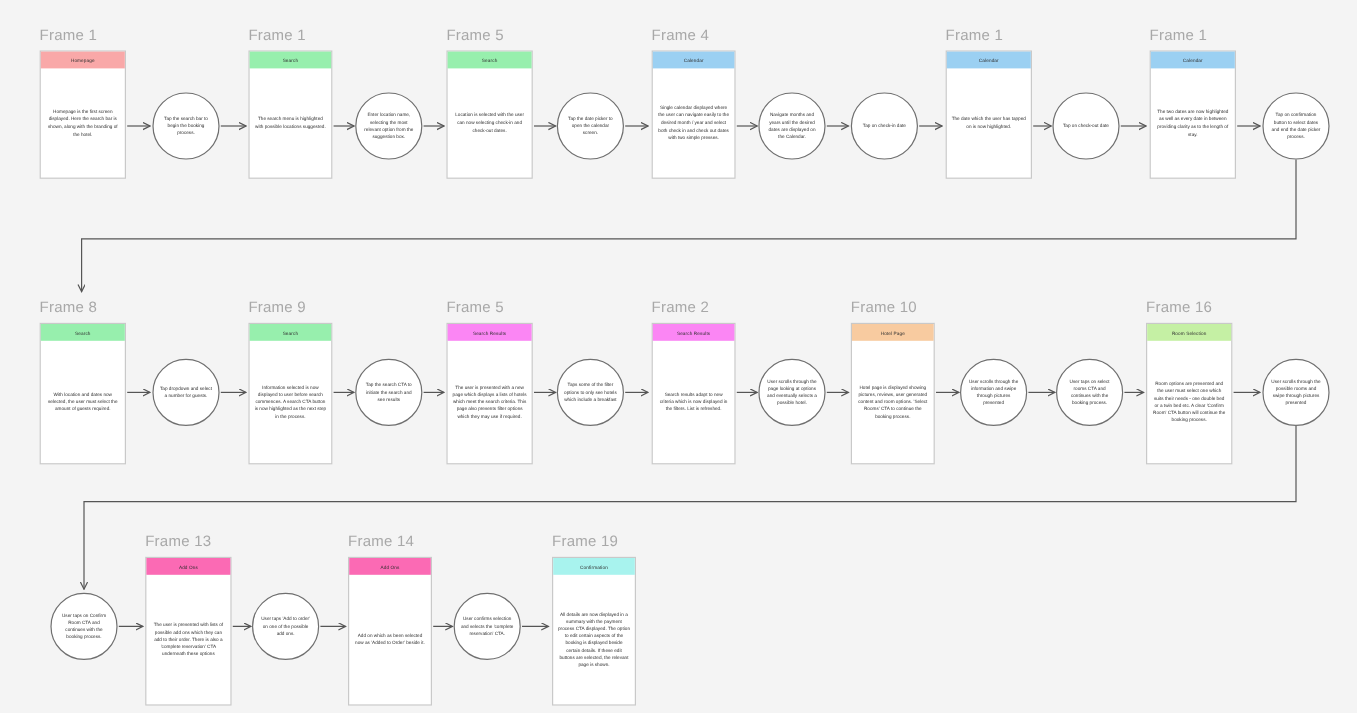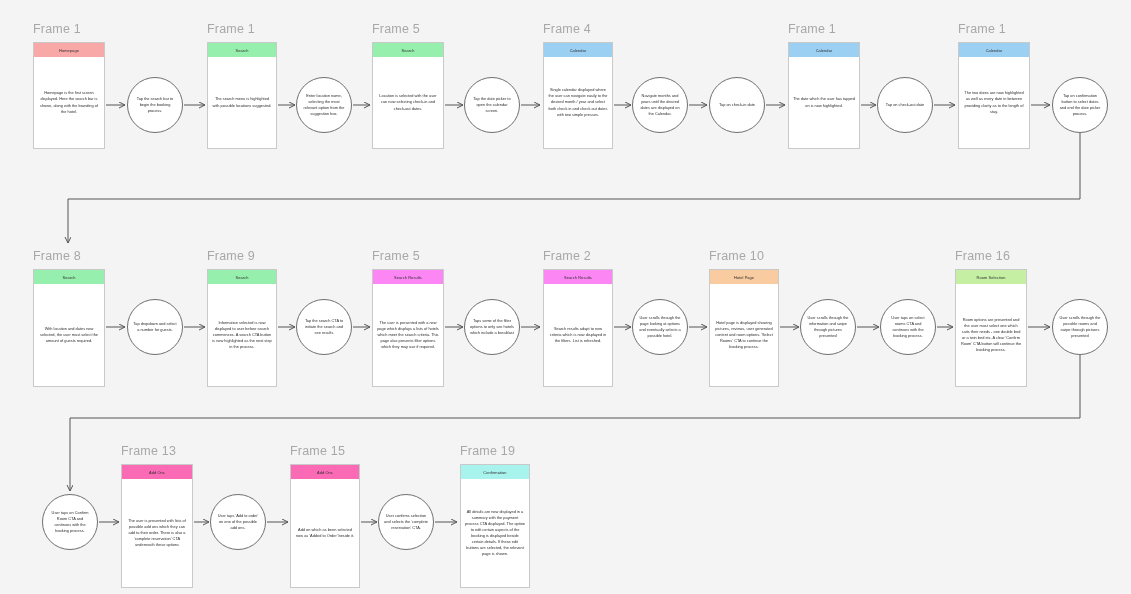--- a/index.html
+++ b/index.html
@@ -238,21 +238,21 @@
       <div class="frame" style="left: 121px; top: 444px;">
         <div class="frame-title">Frame 13</div>
         <div class="card" style="width: 72px; height: 124px;">
           <div class="card-head" style="background: rgb(251, 106, 180);">Add Ons</div>
           <div class="card-body">
             <span>The user is presented with lists of possible add ons which they can add to their order. There is also a 'complete reservation' CTA underneath these options</span>
           </div>
         </div>
       </div>
       <div class="frame" style="left: 290px; top: 444px;">
-        <div class="frame-title">Frame 15</div>
+        <div class="frame-title">Frame 14</div>
         <div class="card" style="width: 70px; height: 124px;">
           <div class="card-head" style="background: rgb(251, 106, 180);">Add Ons</div>
           <div class="card-body">
             <span>Add on which as been selected now as 'Added to Order' beside it.</span>
           </div>
         </div>
       </div>
       <div class="frame" style="left: 460px; top: 444px;">
         <div class="frame-title">Frame 19</div>
         <div class="card" style="width: 70px; height: 124px;">

